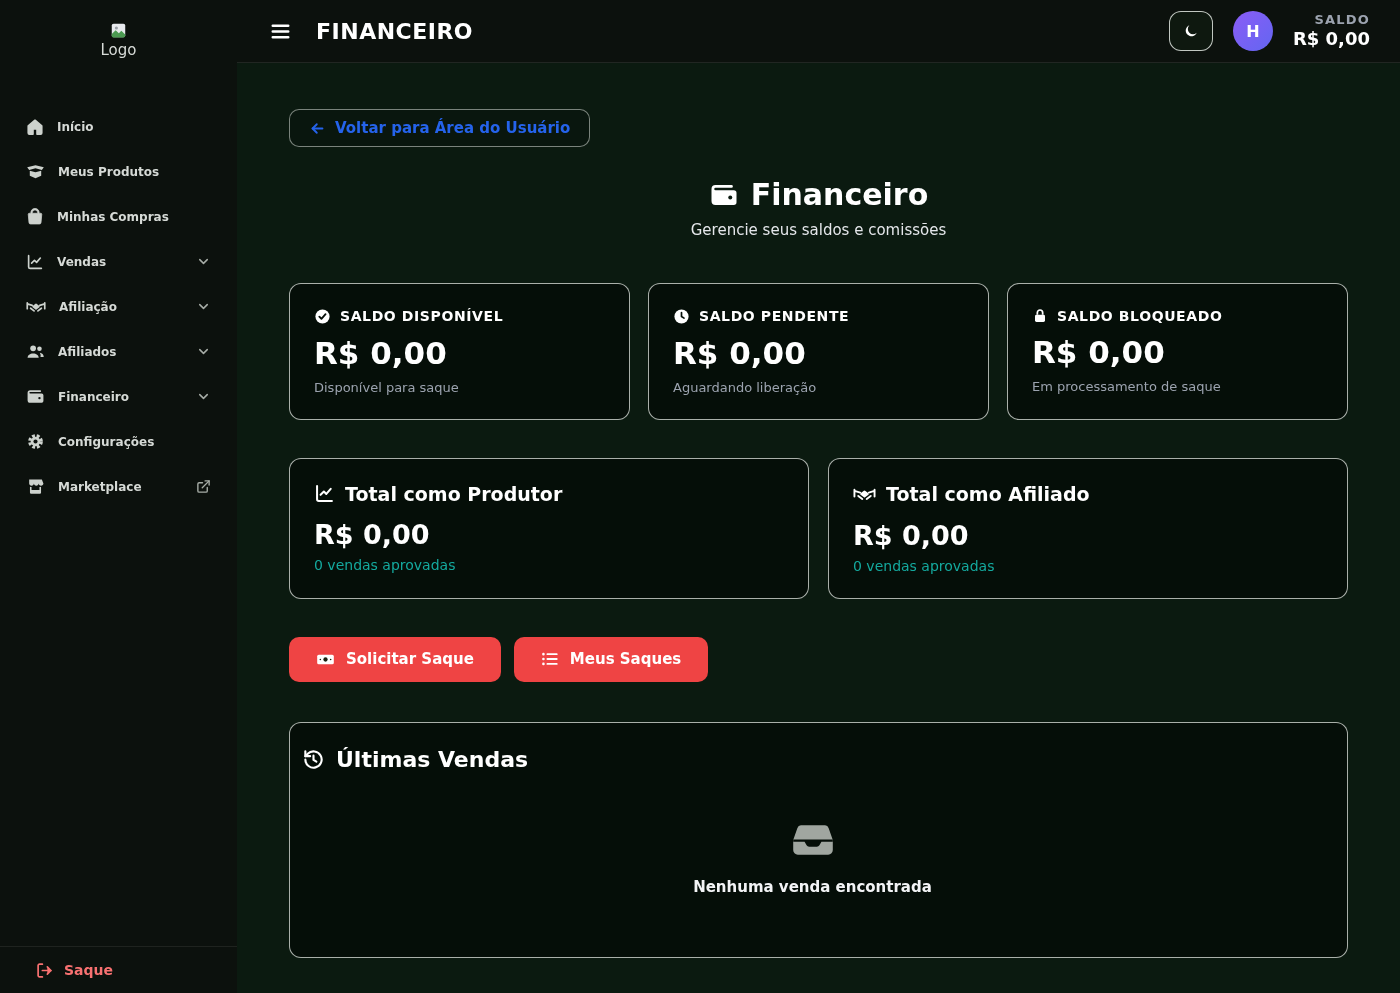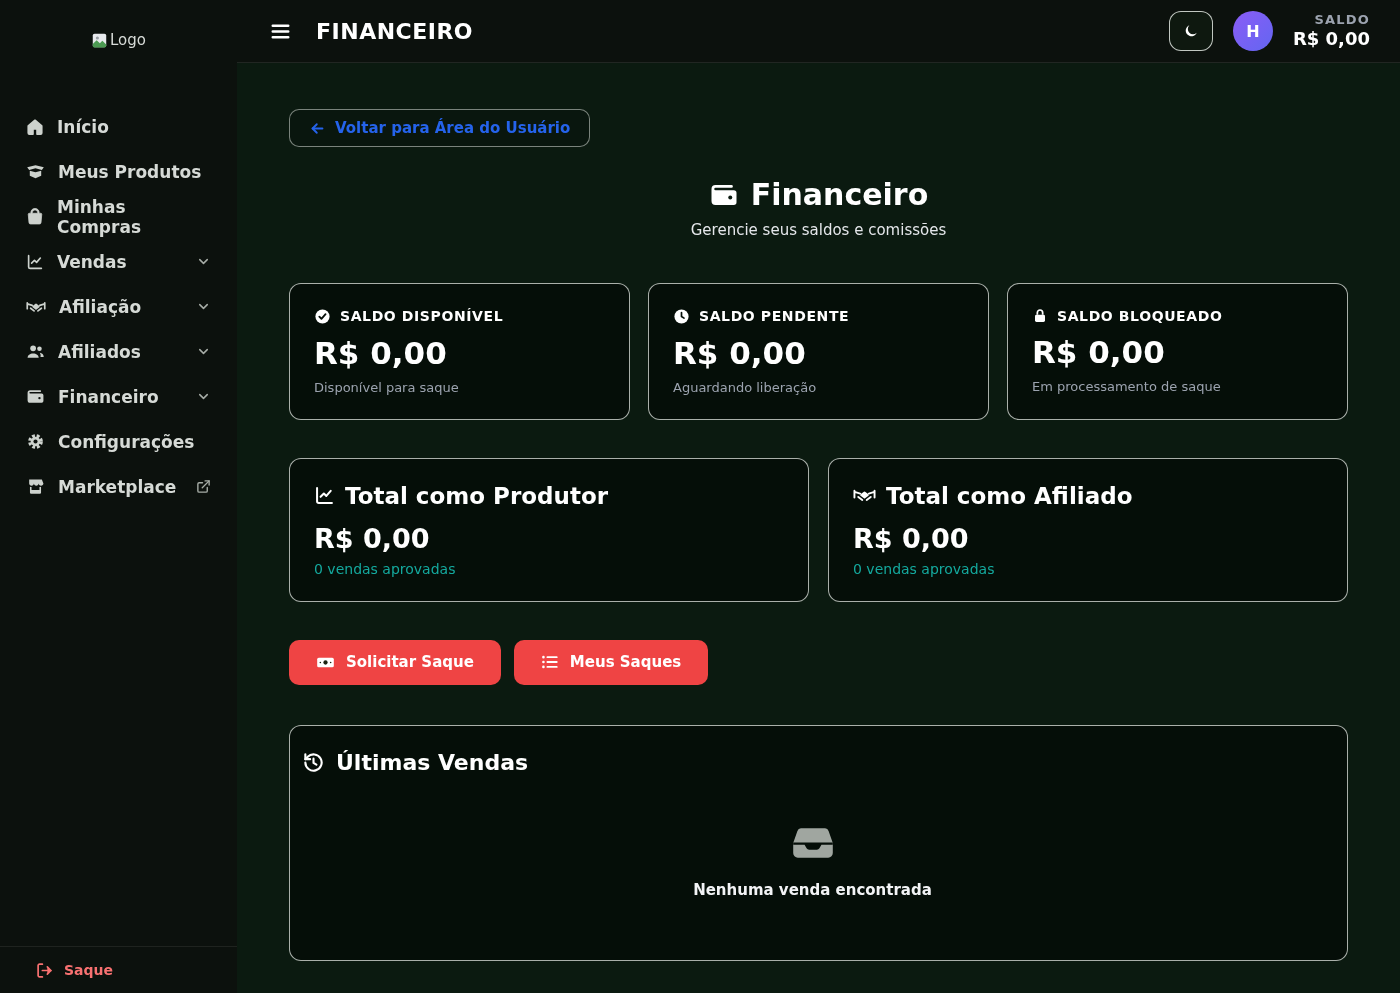--- a/index.html
+++ b/index.html
@@ -11,28 +11,28 @@
   }
   .app { display: flex; width: 1400px; height: 993px; }
 
   
   .sidebar {
     width: 237px; min-width: 237px; height: 100%;
     background: #0c110d;
     display: flex; flex-direction: column;
   }
   .logo-area {
-    height: 80px; display: flex; align-items: center; justify-content: center; gap: 2px;
+    height: 80px; display: flex; align-items: center; justify-content: center; gap: 2px; flex-direction: column;
   }
   .logo-area .logo-text { color: #d8dcd8; font-size: 15px; }
   .nav { flex: 1; padding: 24px 14px 0 14px; }
   .nav-item {
     display: flex; align-items: center; gap: 13px;
     height: 45px; padding: 0 12px; border-radius: 8px;
-    color: #d6dad6; font-size: 17px; font-weight: 600; cursor: pointer;
+    color: #d6dad6; font-size: 12px; font-weight: 600; cursor: pointer;
   }
   .nav-item .nav-icon { display: flex; color: #cdd2cd; }
   .nav-item .trail { margin-left: auto; color: #a7ada7; display: flex; }
   .logout-area {
     border-top: 1px solid rgba(255,255,255,0.08);
     height: 47px; display: flex; align-items: center; gap: 11px;
     padding: 0 24px 0 36px; color: #f87171; font-size: 14px; font-weight: 600; cursor: pointer;
   }
 
   
@@ -82,21 +82,21 @@
     border-radius: 12px; padding: 24px;
   }
   .card-label {
     display: flex; align-items: center; gap: 9px;
     font-size: 14px; font-weight: 800; letter-spacing: 0.6px; color: #fff;
   }
   .card-value { font-size: 31px; font-weight: 800; margin-top: 10px; }
   .card-desc { font-size: 13px; color: #9ca3af; margin-top: 9px; }
 
   .cards-2 { display: grid; grid-template-columns: repeat(2, 1fr); gap: 19px; margin-top: 38px; }
-  .total-label { display: flex; align-items: center; gap: 10px; font-size: 23px; font-weight: 800; }
+  .total-label { display: flex; align-items: center; gap: 10px; font-size: 19px; font-weight: 800; }
   .total-value { font-size: 27px; font-weight: 800; margin-top: 14px; }
   .total-desc { font-size: 14px; color: #14a99e; margin-top: 7px; }
 
   .actions { display: flex; gap: 13px; margin-top: 38px; }
   .action-btn {
     display: inline-flex; align-items: center; gap: 11px;
     background: #ef4444; border: none; border-radius: 10px;
     padding: 13px 27px; color: #fff; font-size: 15px; font-weight: 700; cursor: pointer;
     font-family: inherit;
   }

